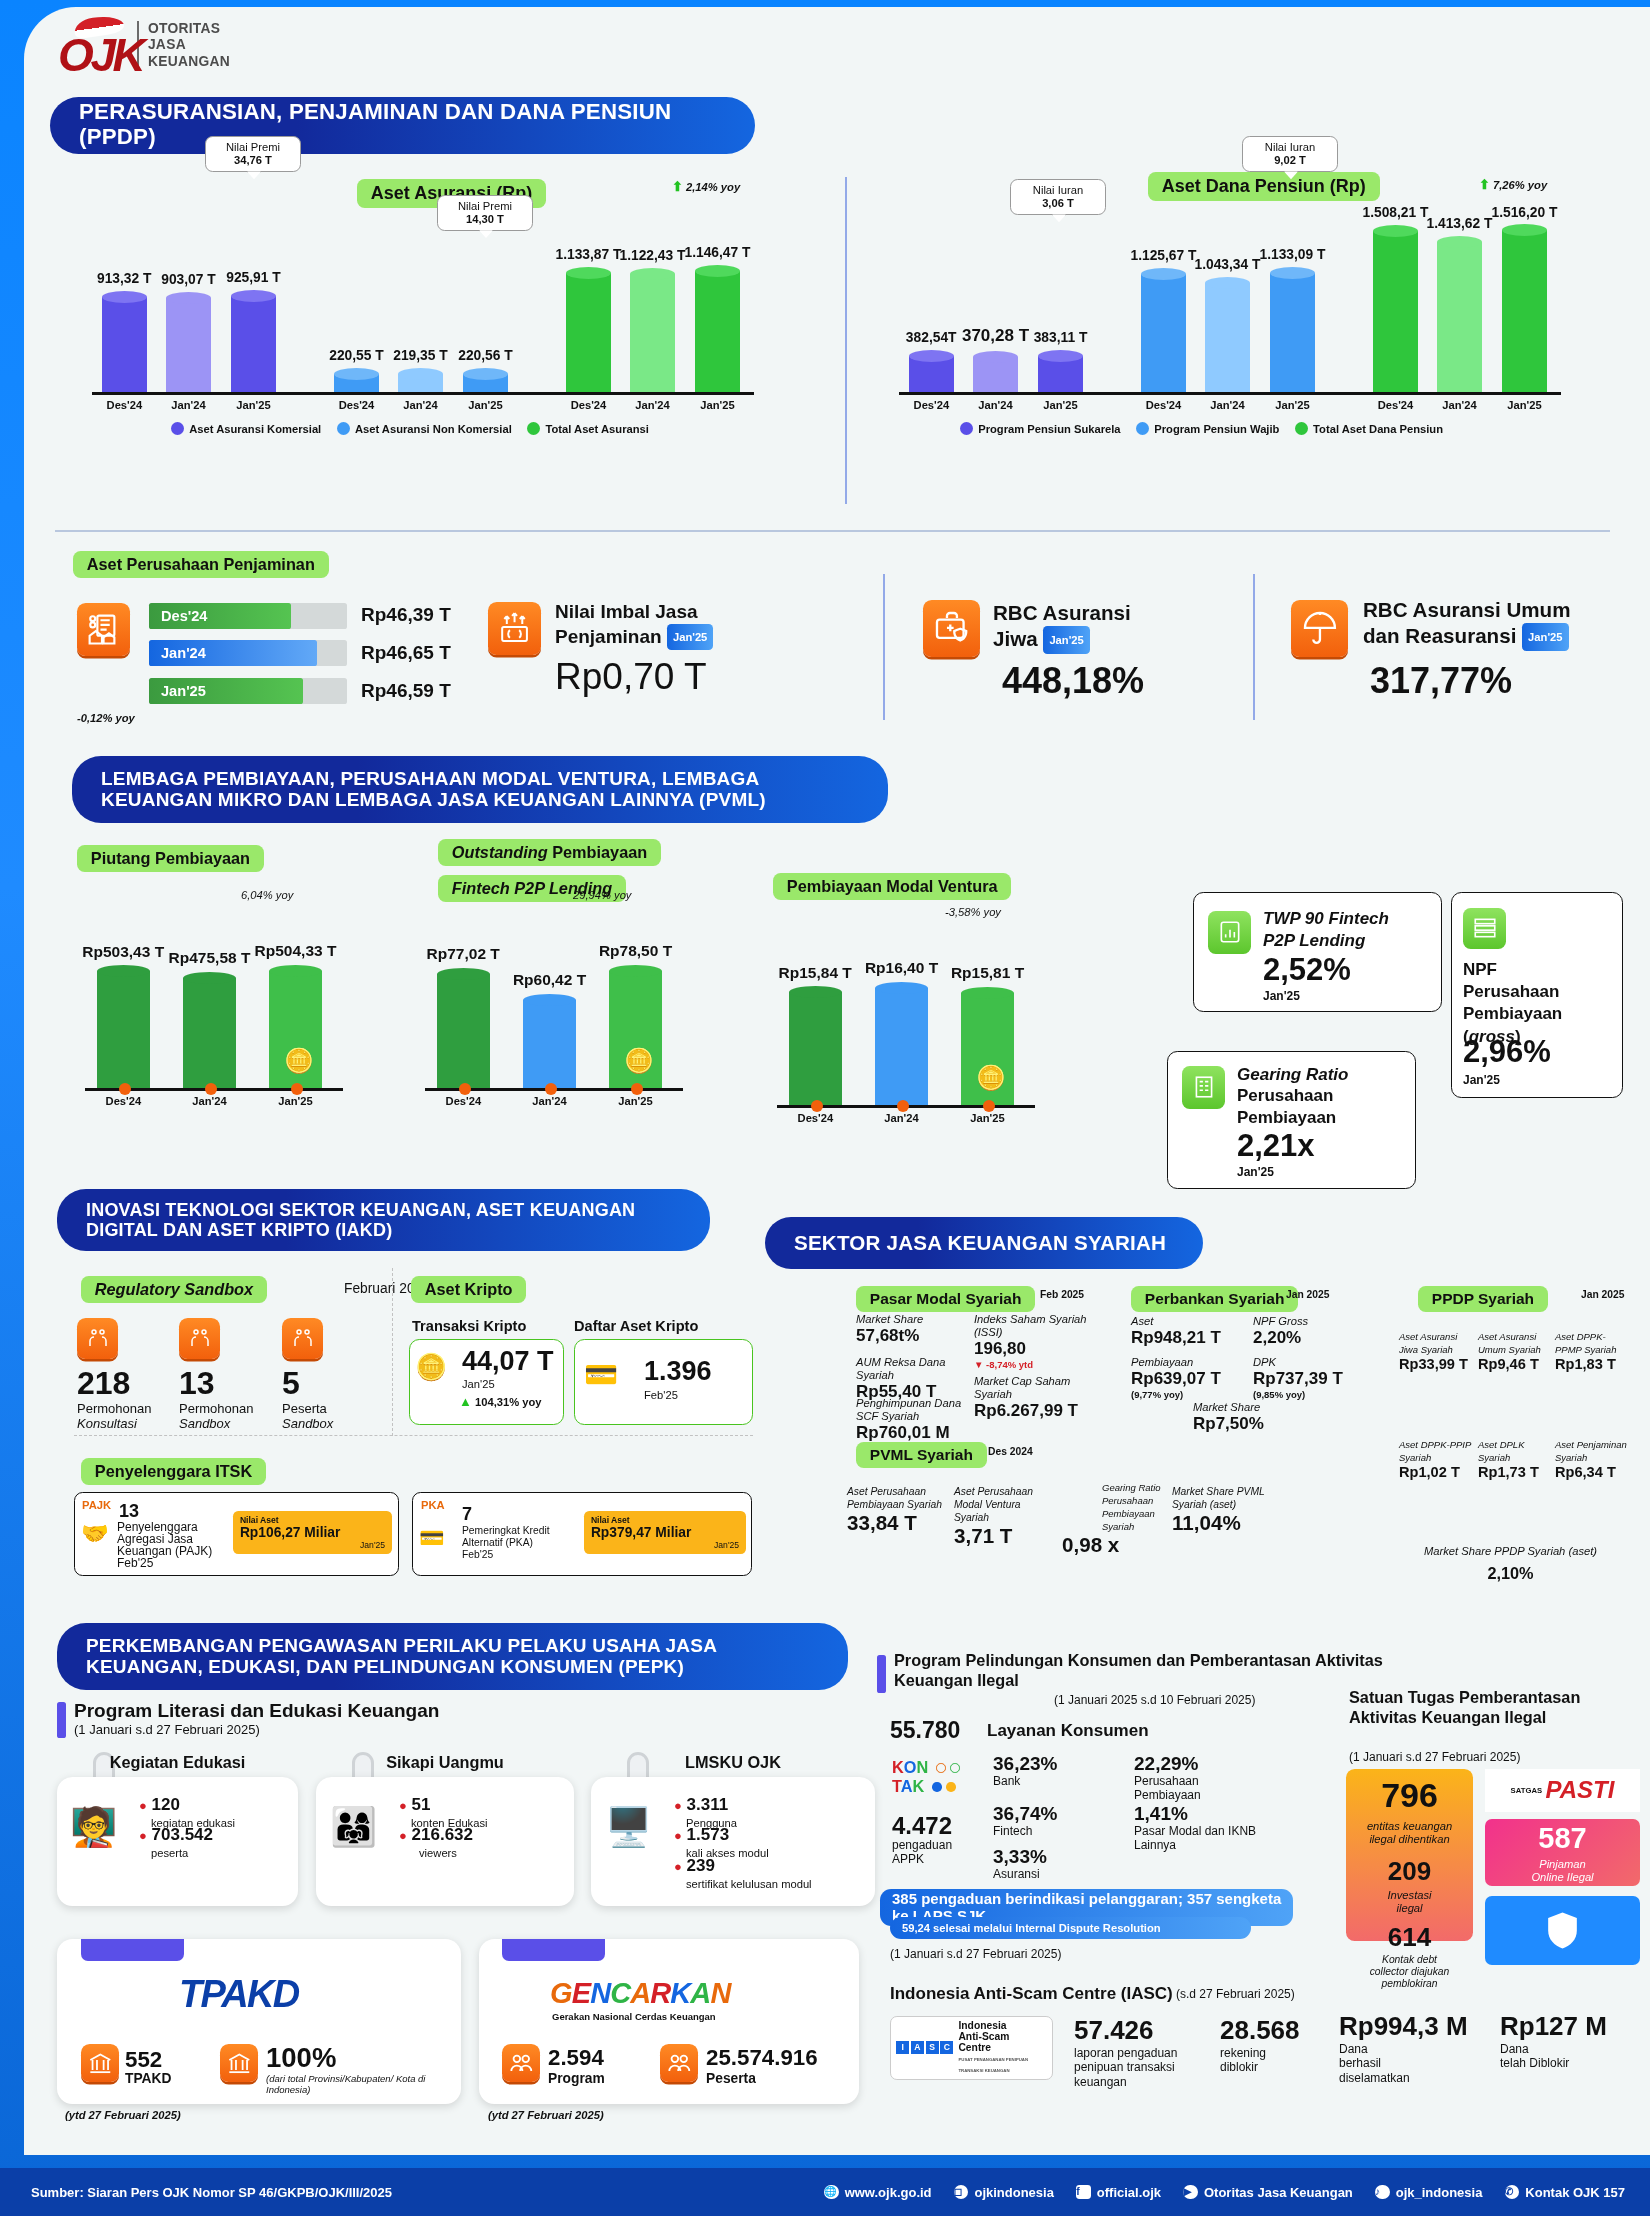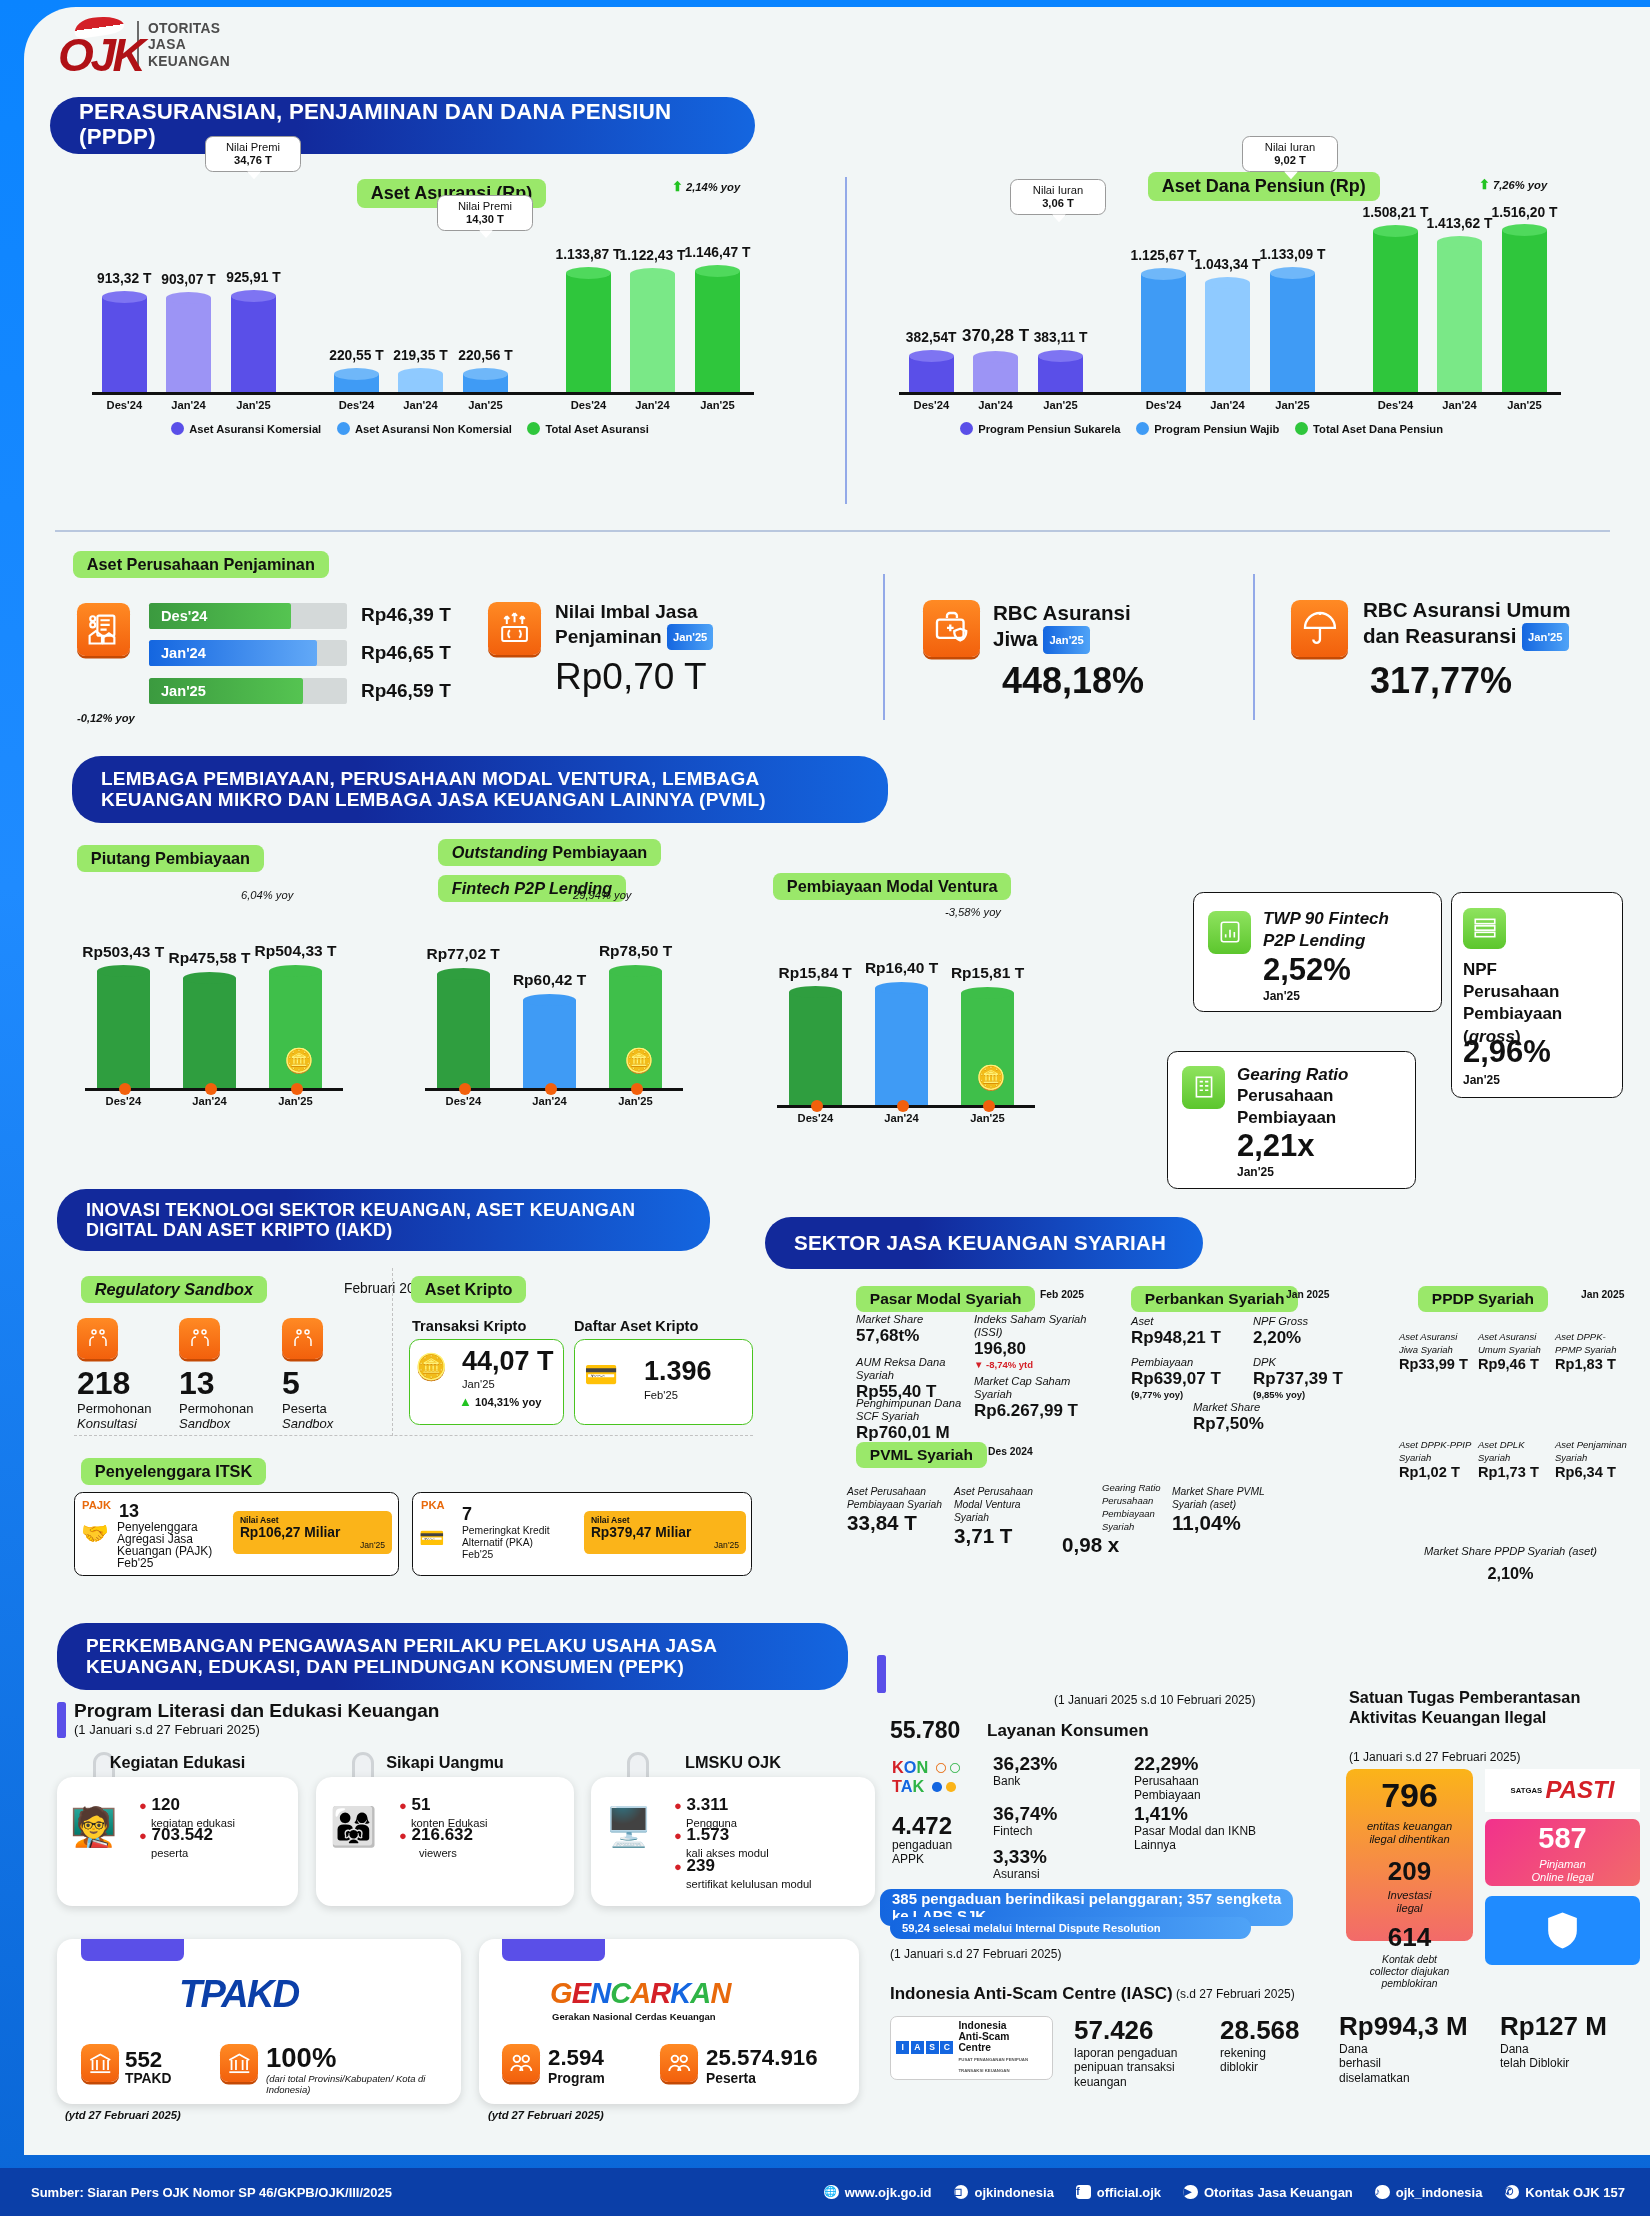--- a/index.html
+++ b/index.html
@@ -756,20 +756,21 @@
           <circle cx="8" cy="8" r="3"></circle>
           <circle cx="16" cy="8" r="3"></circle>
           <path d="M3 19a5 5 0 0110 0M11 19a5 5 0 0110 0"></path>
         </svg>
   </div>
   <div style="position:absolute;left:682px;top:2038px;font-size:22.3px;font-weight:bold;color:#111;">25.574.916</div>
   <div style="position:absolute;left:682px;top:2064px;font-size:13.8px;font-weight:bold;color:#111;">Peserta</div>
   <div style="position:absolute;left:464px;top:2102px;font-size:11.2px;font-style:italic;font-weight:bold;color:#111;">(ytd 27 Februari 2025)</div>
 
   <div style="position:absolute;left:853px;top:1648px;width:8.6px;height:38px;background:#5a4fe8;border-radius:2.6px;"></div>
+  <div style="position:absolute;left:870px;top:1643px;width:567px;font-size:16.3px;font-weight:bold;color:#111;line-height:20.6px;">Program Pelindungan Konsumen dan Pemberantasan Aktivitas Keuangan Ilegal</div>
   <div style="position:absolute;left:1030px;top:1686px;font-size:12px;color:#111;">(1 Januari 2025 s.d 10 Februari 2025)</div>
 
   <div style="position:absolute;left:866px;top:1710px;font-size:23px;font-weight:bold;color:#111;">55.780</div>
   <div style="position:absolute;left:963px;top:1714px;font-size:17px;font-weight:bold;color:#111;">Layanan Konsumen</div>
 
   <div style="position:absolute;left:868px;top:1751px;font-size:16.3px;font-weight:bold;">
     <span style="color:#d42027;">K</span><span style="color:#1466e0;">O</span><span style="color:#2fb446;">N</span>
     <span style="display:inline-block;margin-left:3.4px;">
       <span style="display:inline-block;width:9.5px;height:9.5px;border-radius:50%;border:1.7px solid #e8690b;"></span>
       <span style="display:inline-block;width:9.5px;height:9.5px;border-radius:50%;border:1.7px solid #2fb446;"></span>

